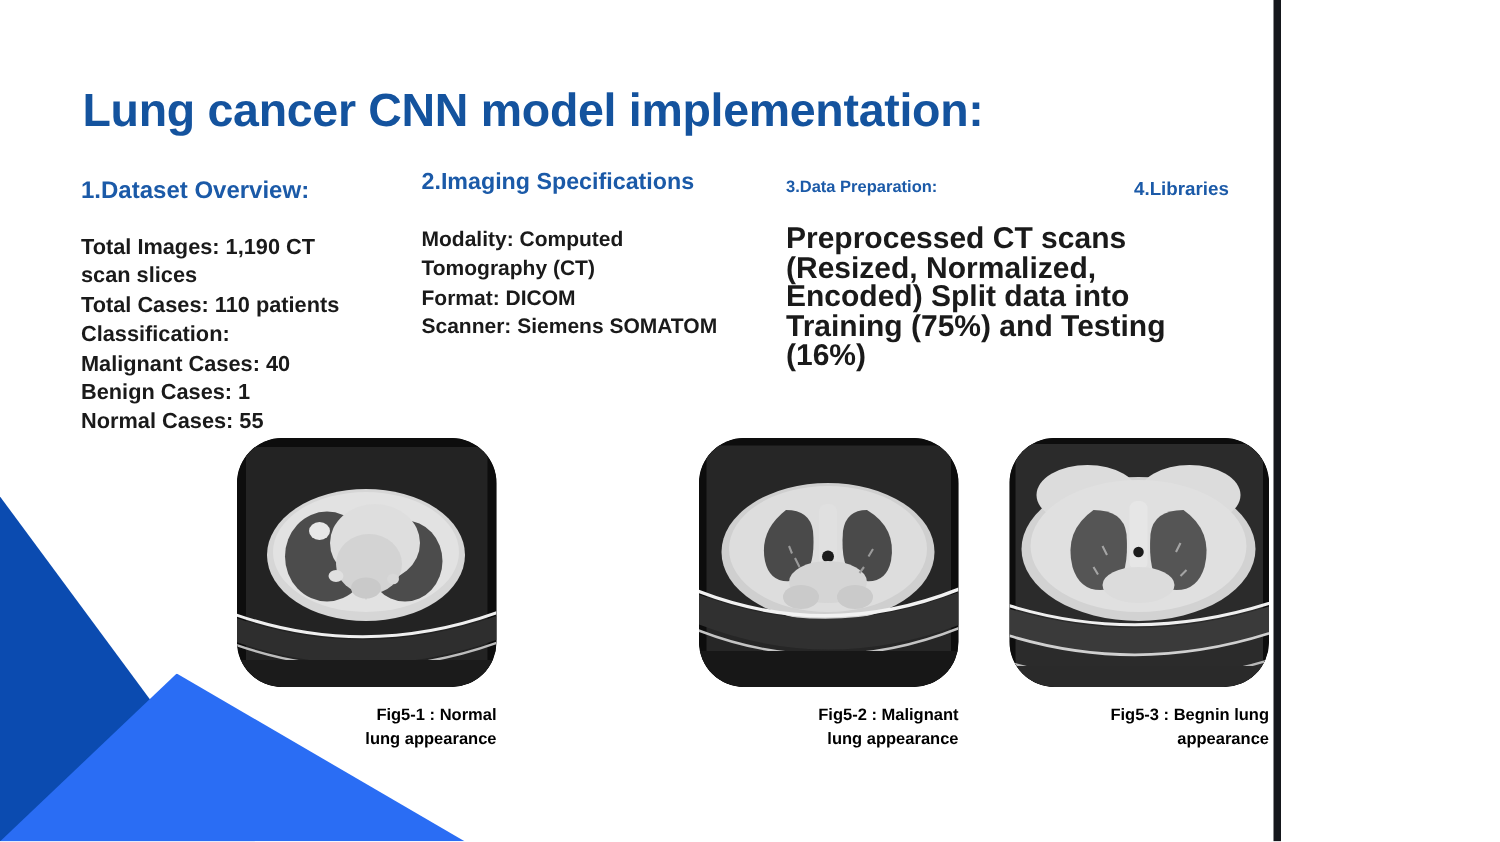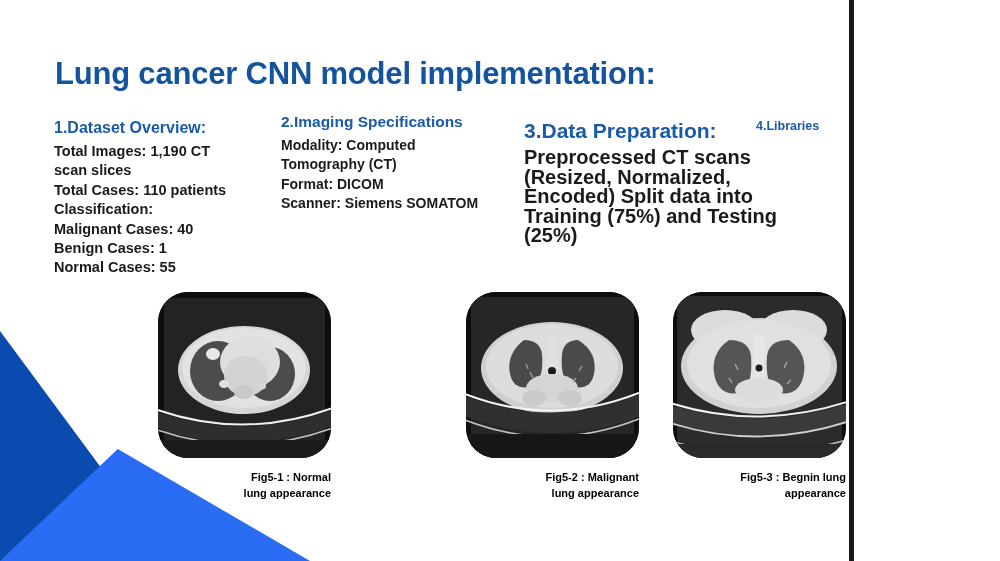--- a/index.html
+++ b/index.html
@@ -60,40 +60,40 @@
     white-space: nowrap;
   }
 
   
   .col {
     position: absolute;
   }
   .col-head {
     font-weight: bold;
     color: #1b5aa8;
-    margin-bottom: 5px;
+    margin-bottom: 19px;
   }
   .col-body {
     font-weight: bold;
     color: #1a1a1a;
   }
   .col-body div {
     white-space: nowrap;
   }
 
   #col1 { left: 54px; top: 119px; width: 230px; }
   #col1 .col-head { font-size: 16px; }
   #col1 .col-body { font-size: 14.5px; line-height: 19.4px; }
 
   #col2 { left: 281px; top: 113px; width: 235px; }
   #col2 .col-head { font-size: 15.5px; }
   #col2 .col-body { font-size: 14px; line-height: 19.4px; }
 
   #col3 { left: 524px; top: 119px; width: 220px; }
-  #col3 .col-head { font-size: 21px; }
+  #col3 .col-head { font-size: 11px; }
   #col3 .col-body { font-size: 20px; line-height: 19.6px; }
 
   #col4 { left: 756px; top: 119px; width: 225px; }
   #col4 .col-head { font-size: 12.5px; margin-bottom: 2px; }
   #col4 .col-body { font-size: 13px; line-height: 17.5px; }
 
   
   .figure {
     position: absolute;
     width: 173px;
@@ -178,21 +178,21 @@
     </div>
   </div>
 
   <div class="col" id="col3">
     <div class="col-head">3.Data Preparation:</div>
     <div class="col-body">
       <div> Preprocessed CT scans</div>
       <div>(Resized, Normalized,</div>
       <div>Encoded) Split data into</div>
       <div>Training (75%) and Testing</div>
-      <div>(25%)</div>
+      <div>(16%)</div>
     </div>
   </div>
 
   <div class="col" id="col4">
     <div class="col-head">4.Libraries</div>
   </div>
 
   <div class="figure" id="fig1">
     <svg class="ct-img" viewBox="0 0 173 166">
       <defs>

